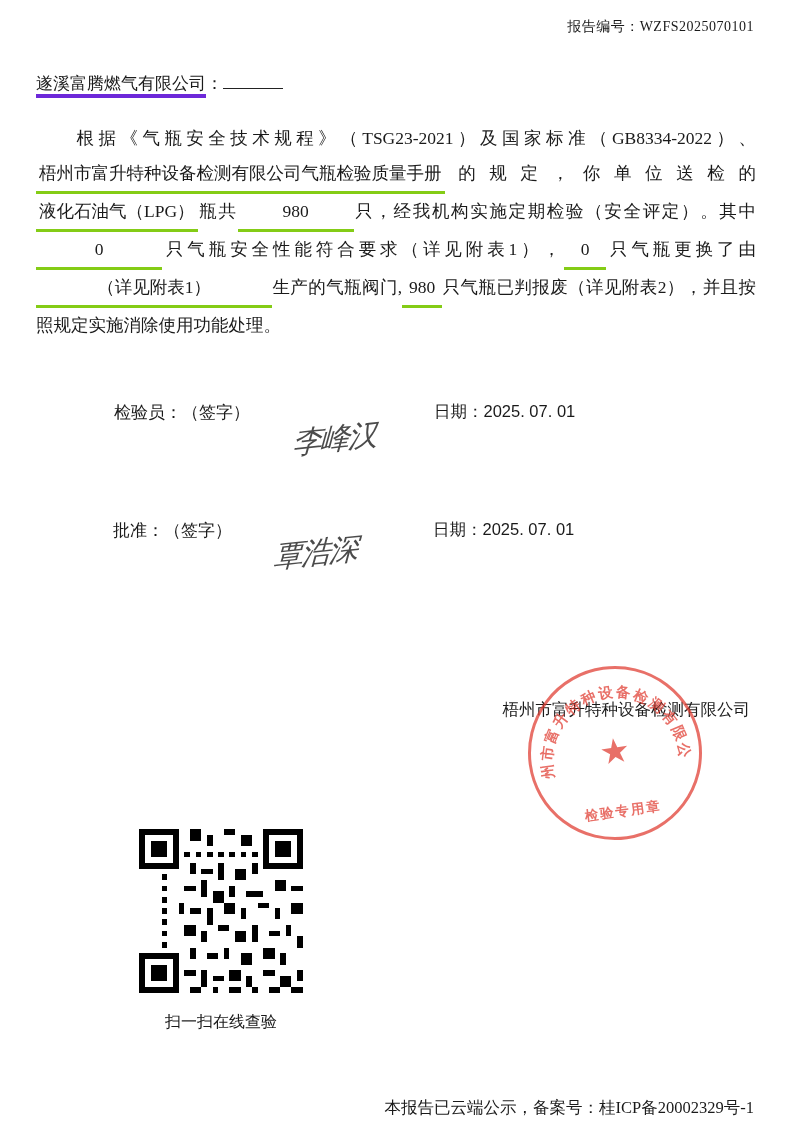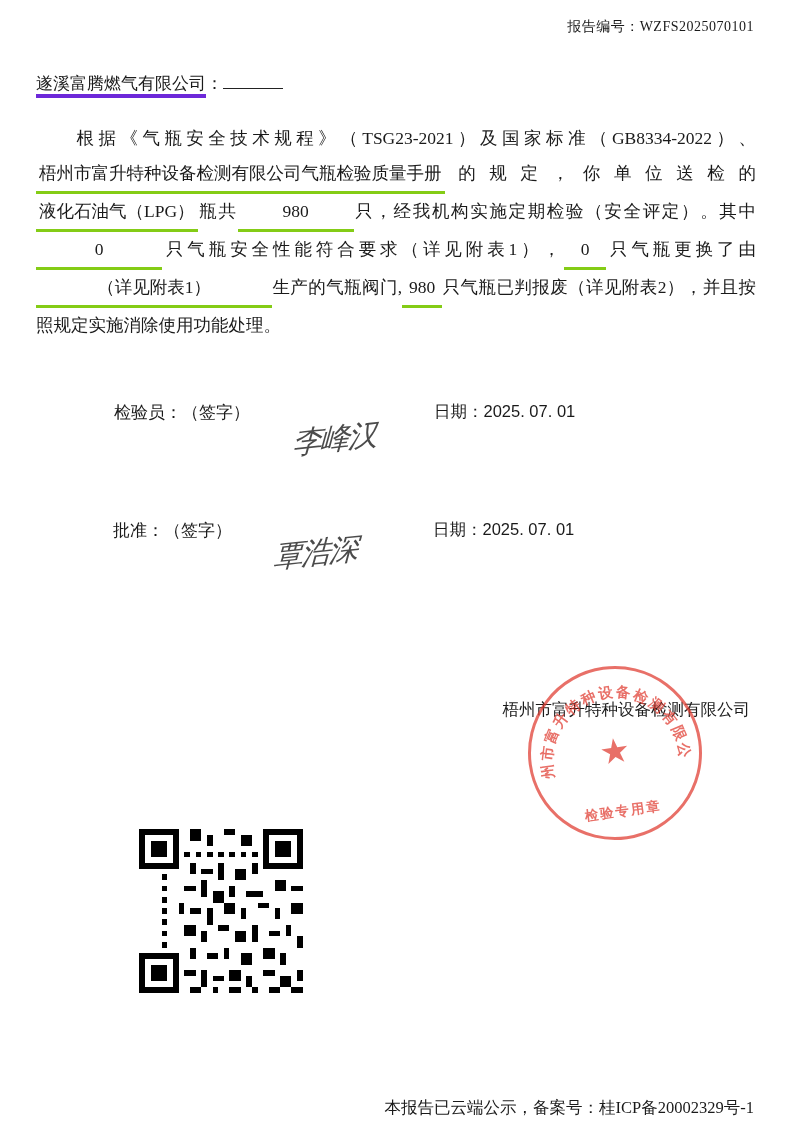--- a/index.html
+++ b/index.html
@@ -333,17 +333,18 @@
         <rect x="27" y="28" width="2" height="2"></rect>
           <rect x="30" y="27" width="1" height="2"></rect>
         <rect x="11" y="30" width="2" height="1"></rect>
           <rect x="15" y="30" width="1" height="1"></rect>
         <rect x="18" y="30" width="2" height="1"></rect>
           <rect x="22" y="30" width="1" height="1"></rect>
         <rect x="25" y="30" width="2" height="1"></rect>
           <rect x="29" y="30" width="2" height="1"></rect>
       </g>
     </svg>
+    <div class="qr-caption">扫一扫在线查验</div>
   </div>
 
   <div class="footer">本报告已云端公示，备案号：桂ICP备20002329号-1</div>
 
 </div>
 
 </body></html>

